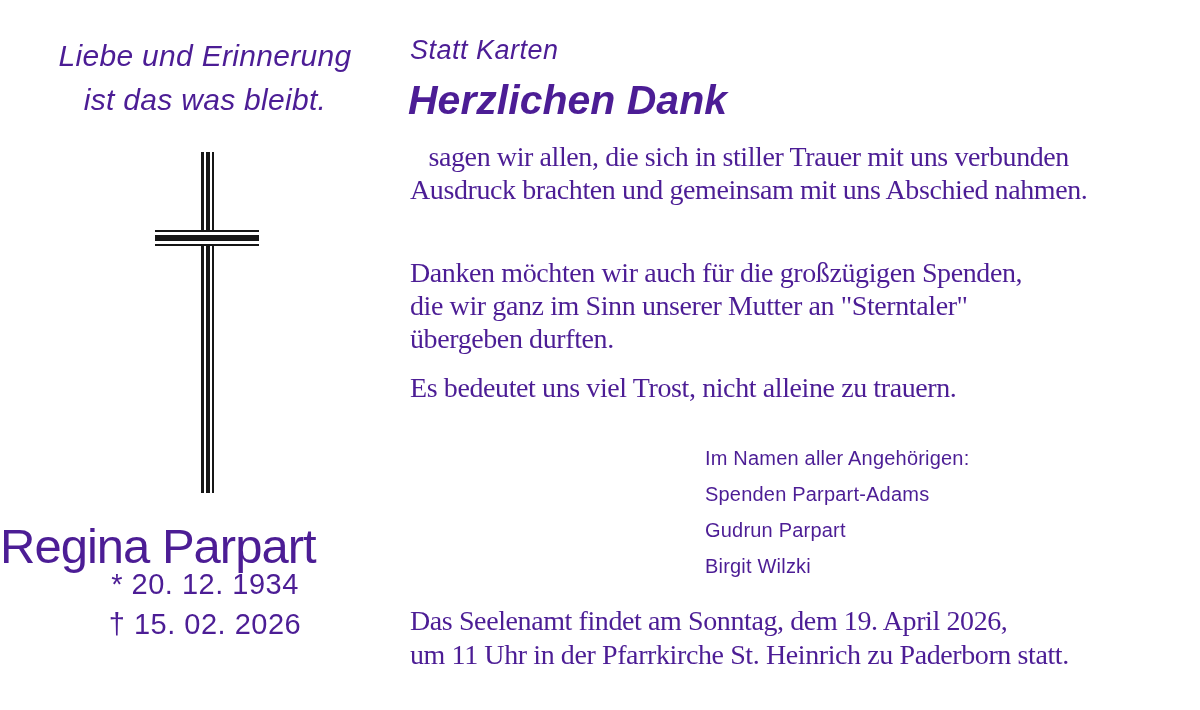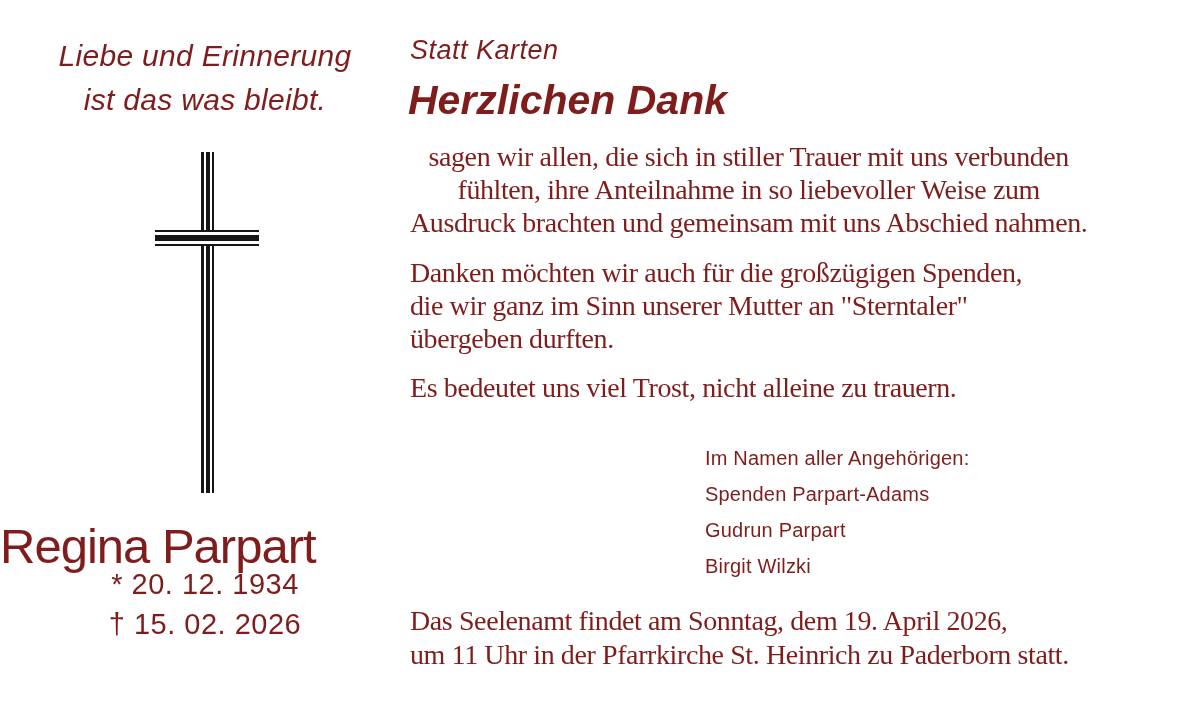--- a/index.html
+++ b/index.html
@@ -2,21 +2,21 @@
 <html><head>
 <meta charset="utf-8">
 <style>
   * { margin: 0; padding: 0; box-sizing: border-box; }
   html, body { background: #ffffff; }
   .page {
     position: relative;
     width: 1200px;
     height: 710px;
     background: #ffffff;
-    color: #7f1d1d;
+    color: #4c1d95;
     overflow: hidden;
   }
 
   
   .left-col {
     position: absolute;
     left: 0; top: 0;
     width: 410px; height: 710px;
   }
   .epigraph {
@@ -145,21 +145,20 @@
       <div>† 15. 02. 2026</div>
     </div>
   </div>
 
   <div class="right-col">
     <div class="pre-title">Statt Karten</div>
     <div class="title">Herzlichen Dank</div>
 
     <div class="para para-1">
       <div>sagen wir allen, die sich in stiller Trauer mit uns verbunden</div>
-      <div>fühlten, ihre Anteilnahme in so liebevoller Weise zum</div>
       <div>Ausdruck brachten und gemeinsam mit uns Abschied nahmen.</div>
     </div>
 
     <div class="para para-2">
       <div>Danken möchten wir auch für die großzügigen Spenden,</div>
       <div>die wir ganz im Sinn unserer Mutter an "Sterntaler"</div>
       <div>übergeben durften.</div>
     </div>
 
     <div class="para para-3">

